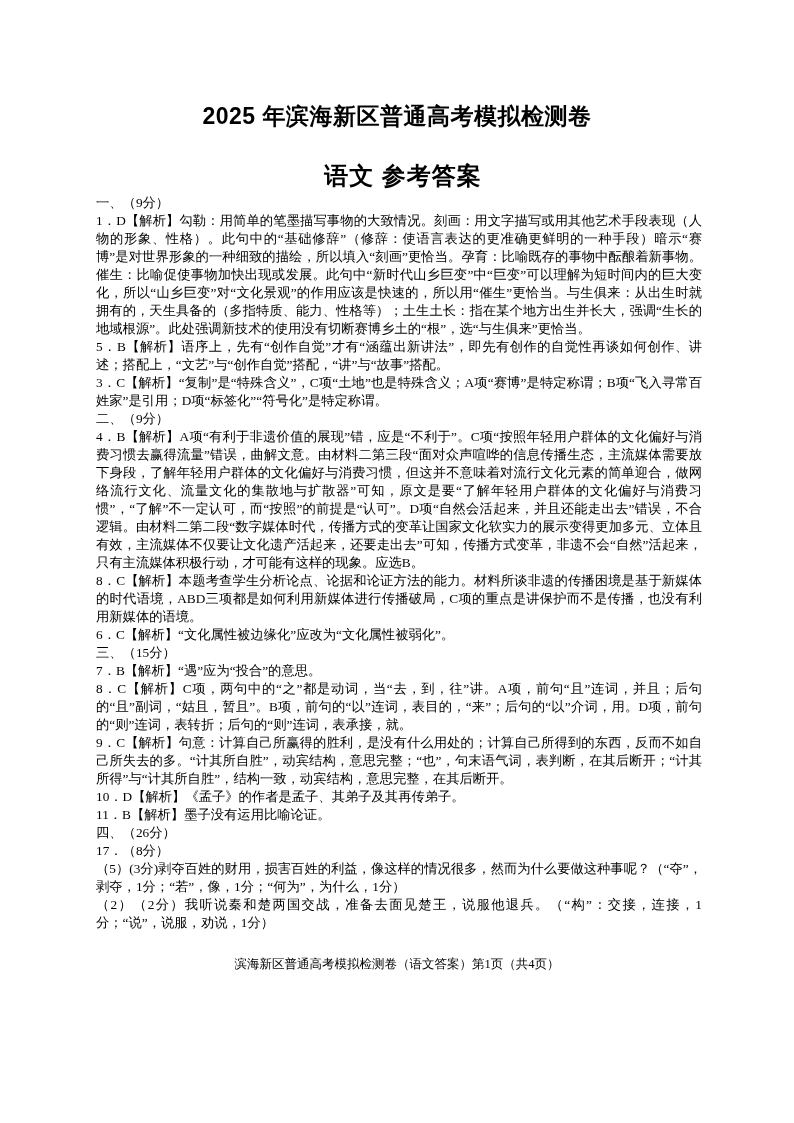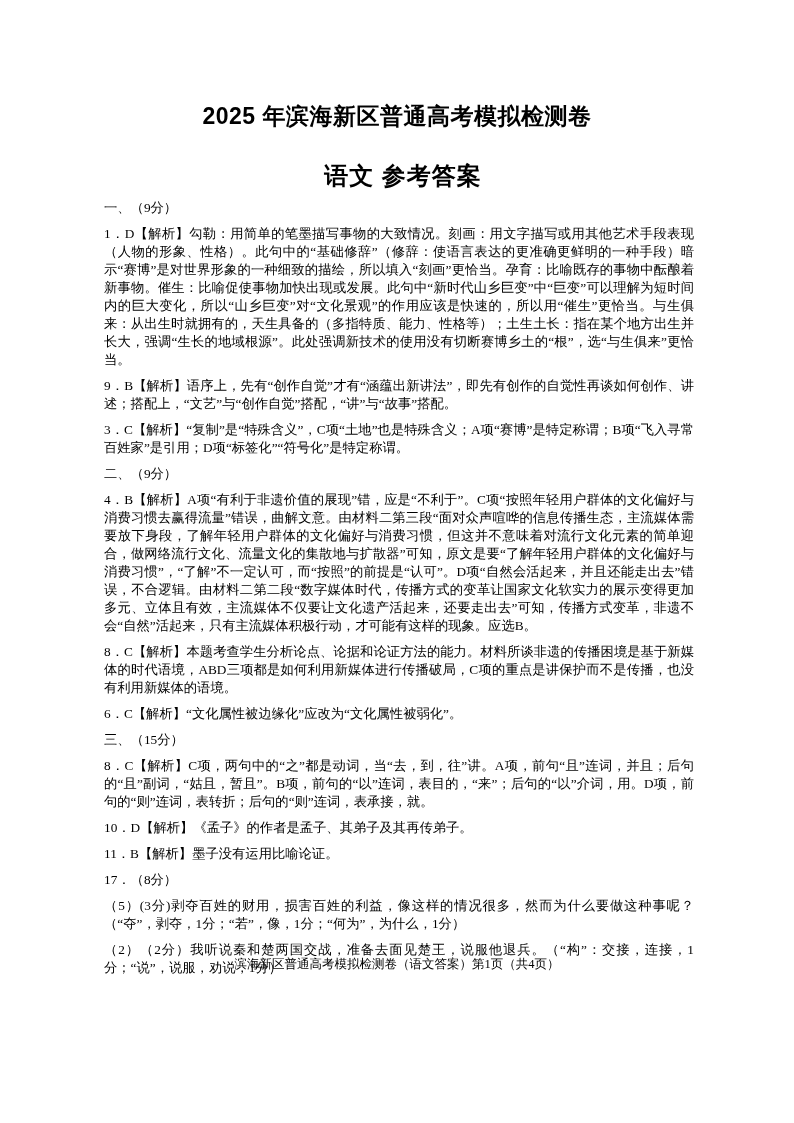--- a/index.html
+++ b/index.html
@@ -38,21 +38,21 @@
   }
   .content {
     margin: 3px 92px 0 96px;
     width: 606px;
     font-size: 13.3px;
     line-height: 18px;
     text-align: justify;
     word-break: break-all;
   }
   .content p {
-    margin: 8px;
+    margin: 0;
     padding: 0;
   }
   .sec-heading {
     text-align: left;
   }
   .page-footer {
     position: absolute;
     top: 956px;
     left: 0;
     width: 100%;
@@ -66,33 +66,36 @@
 
 <div class="page">
 
   <h1 class="doc-title">2025 年滨海新区普通高考模拟检测卷</h1>
   <h2 class="doc-subtitle">语文 参考答案</h2>
 
   <div class="content">
 
     <p class="sec-heading">一、（9分）</p>
     <p class="item">1．D【解析】勾勒：用简单的笔墨描写事物的大致情况。刻画：用文字描写或用其他艺术手段表现（人物的形象、性格）。此句中的“基础修辞”（修辞：使语言表达的更准确更鲜明的一种手段）暗示“赛博”是对世界形象的一种细致的描绘，所以填入“刻画”更恰当。孕育：比喻既存的事物中酝酿着新事物。催生：比喻促使事物加快出现或发展。此句中“新时代山乡巨变”中“巨变”可以理解为短时间内的巨大变化，所以“山乡巨变”对“文化景观”的作用应该是快速的，所以用“催生”更恰当。与生俱来：从出生时就拥有的，天生具备的（多指特质、能力、性格等）；土生土长：指在某个地方出生并长大，强调“生长的地域根源”。此处强调新技术的使用没有切断赛博乡土的“根”，选“与生俱来”更恰当。</p>
-    <p class="item">9．B【解析】语序上，先有“创作自觉”才有“涵蕴出新讲法”，即先有创作的自觉性再谈如何创作、讲述；搭配上，“文艺”与“创作自觉”搭配，“讲”与“故事”搭配。</p>
+    <p class="item">5．B【解析】语序上，先有“创作自觉”才有“涵蕴出新讲法”，即先有创作的自觉性再谈如何创作、讲述；搭配上，“文艺”与“创作自觉”搭配，“讲”与“故事”搭配。</p>
     <p class="item">3．C【解析】“复制”是“特殊含义”，C项“土地”也是特殊含义；A项“赛博”是特定称谓；B项“飞入寻常百姓家”是引用；D项“标签化”“符号化”是特定称谓。</p>
 
     <p class="sec-heading">二、（9分）</p>
     <p class="item">4．B【解析】A项“有利于非遗价值的展现”错，应是“不利于”。C项“按照年轻用户群体的文化偏好与消费习惯去赢得流量”错误，曲解文意。由材料二第三段“面对众声喧哗的信息传播生态，主流媒体需要放下身段，了解年轻用户群体的文化偏好与消费习惯，但这并不意味着对流行文化元素的简单迎合，做网络流行文化、流量文化的集散地与扩散器”可知，原文是要“了解年轻用户群体的文化偏好与消费习惯”，“了解”不一定认可，而“按照”的前提是“认可”。D项“自然会活起来，并且还能走出去”错误，不合逻辑。由材料二第二段“数字媒体时代，传播方式的变革让国家文化软实力的展示变得更加多元、立体且有效，主流媒体不仅要让文化遗产活起来，还要走出去”可知，传播方式变革，非遗不会“自然”活起来，只有主流媒体积极行动，才可能有这样的现象。应选B。</p>
     <p class="item">8．C【解析】本题考查学生分析论点、论据和论证方法的能力。材料所谈非遗的传播困境是基于新媒体的时代语境，ABD三项都是如何利用新媒体进行传播破局，C项的重点是讲保护而不是传播，也没有利用新媒体的语境。</p>
     <p class="item">6．C【解析】“文化属性被边缘化”应改为“文化属性被弱化”。</p>
 
     <p class="sec-heading">三、（15分）</p>
+    <p class="item">7．B【解析】“遇”应为“投合”的意思。</p>
     <p class="item">8．C【解析】C项，两句中的“之”都是动词，当“去，到，往”讲。A项，前句“且”连词，并且；后句的“且”副词，“姑且，暂且”。B项，前句的“以”连词，表目的，“来”；后句的“以”介词，用。D项，前句的“则”连词，表转折；后句的“则”连词，表承接，就。</p>
+    <p class="item">9．C【解析】句意：计算自己所赢得的胜利，是没有什么用处的；计算自己所得到的东西，反而不如自己所失去的多。“计其所自胜”，动宾结构，意思完整；“也”，句末语气词，表判断，在其后断开；“计其所得”与“计其所自胜”，结构一致，动宾结构，意思完整，在其后断开。</p>
     <p class="item">10．D【解析】《孟子》的作者是孟子、其弟子及其再传弟子。</p>
     <p class="item">11．B【解析】墨子没有运用比喻论证。</p>
 
+    <p class="sec-heading">四、（26分）</p>
     <p class="item">17．（8分）</p>
     <p class="item">（5）(3分)剥夺百姓的财用，损害百姓的利益，像这样的情况很多，然而为什么要做这种事呢？（“夺”，剥夺，1分；“若”，像，1分；“何为”，为什么，1分）</p>
     <p class="item">（2）（2分）我听说秦和楚两国交战，准备去面见楚王，说服他退兵。（“构”：交接，连接，1分；“说”，说服，劝说，1分）</p>
 
   </div>
 
   <div class="page-footer">滨海新区普通高考模拟检测卷（语文答案）第1页（共4页）</div>
 
 </div>
 

